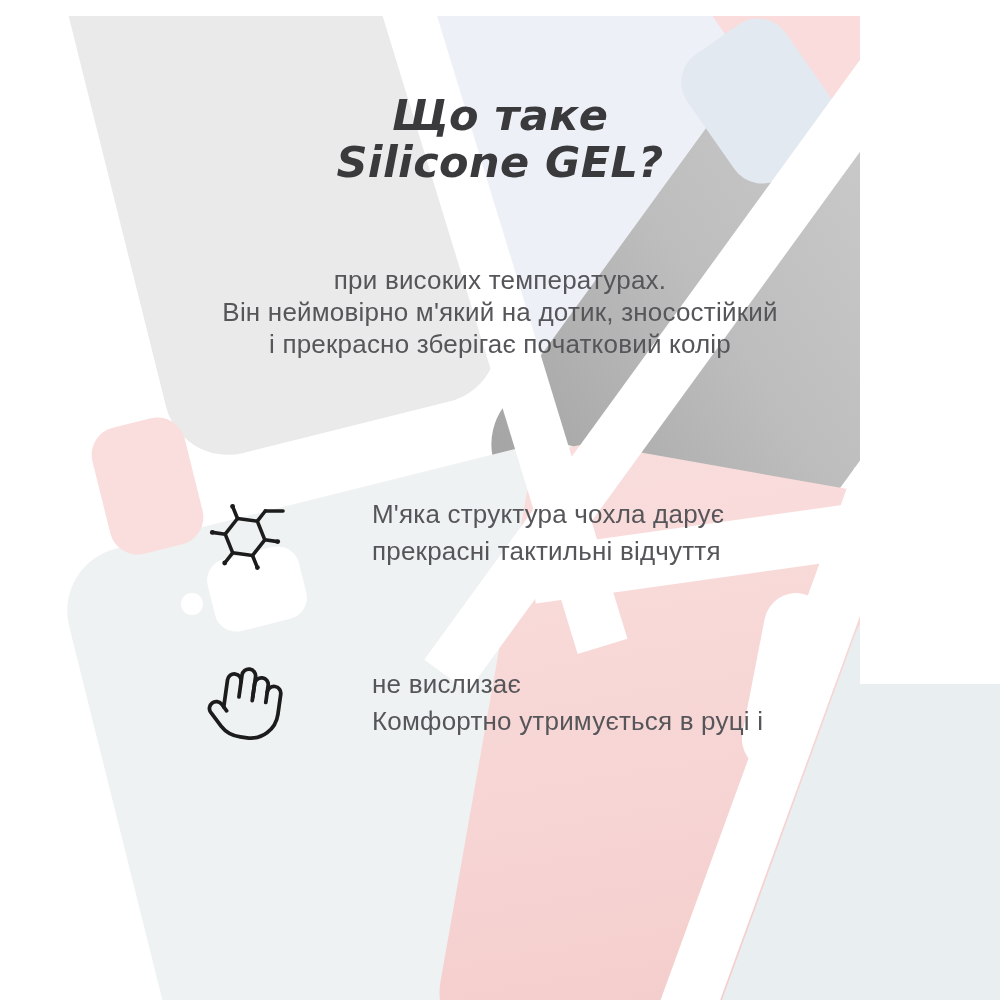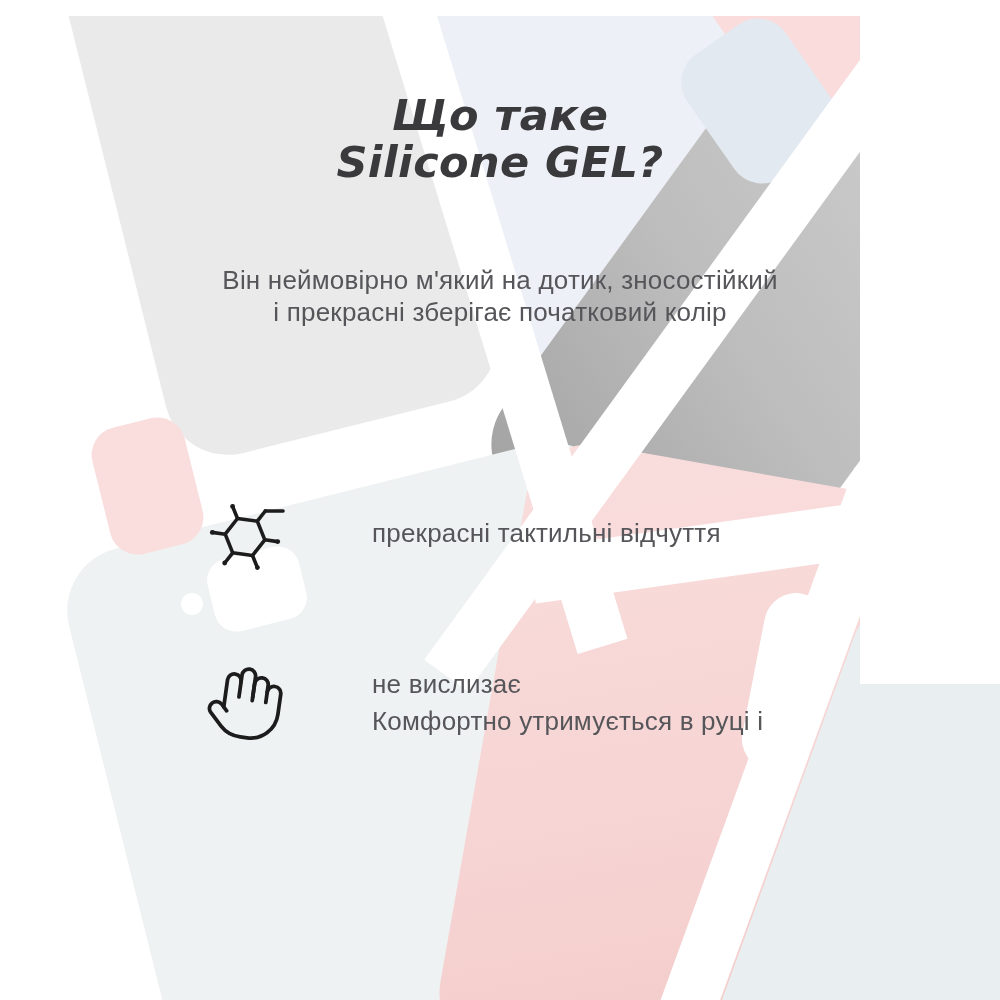--- a/index.html
+++ b/index.html
@@ -86,22 +86,23 @@
   </div>
 
   <div class="content">
 
     <div class="title">
       <div>Що таке</div>
       <div>Silicone GEL?</div>
     </div>
 
     <div class="intro">
+      <div>при високих температурах.</div>
       <div>Він неймовірно м'який на дотик, зносостійкий</div>
-      <div>і прекрасні зберігає початковий колір</div>
+      <div>і прекрасно зберігає початковий колір</div>
     </div>
 
     <div class="features">
 
       <div class="feature-row">
         <div class="icon-cell">
           <svg width="92" height="92" viewBox="0 0 88 92" fill="none" stroke="var(--icon-stroke,#1c1c1c)" stroke-width="3.6" stroke-linecap="round" stroke-linejoin="round">
             <polygon points="63.8,52.8 51.5,68.5 31.7,65.8 24.2,47.2 36.5,31.5 56.3,34.2"></polygon>
             <line x1="63.8" y1="52.8" x2="76.7" y2="54.6"></line>
             <line x1="51.5" y1="68.5" x2="56.4" y2="80.6"></line>
@@ -111,20 +112,21 @@
             <line x1="56.3" y1="34.2" x2="64.3" y2="24"></line>
             <line x1="64.3" y1="24" x2="82" y2="24"></line>
             <circle cx="76.7" cy="54.6" r="2.4" fill="var(--icon-stroke,#1c1c1c)" stroke="none"></circle>
             <circle cx="56.4" cy="80.6" r="2.4" fill="var(--icon-stroke,#1c1c1c)" stroke="none"></circle>
             <circle cx="23.7" cy="76" r="2.4" fill="var(--icon-stroke,#1c1c1c)" stroke="none"></circle>
             <circle cx="11.3" cy="45.4" r="2.4" fill="var(--icon-stroke,#1c1c1c)" stroke="none"></circle>
             <circle cx="31.6" cy="19.4" r="2.4" fill="var(--icon-stroke,#1c1c1c)" stroke="none"></circle>
           </svg>
         </div>
         <div class="feature-text">
+          <div>М'яка структура чохла дарує</div>
           <div>прекрасні тактильні відчуття</div>
         </div>
       </div>
 
 
       <div class="feature-row">
         <div class="icon-cell">
           <svg class="hand-tilt" width="82" height="82" viewBox="0 0 24 24" fill="none" stroke="var(--icon-stroke,#1c1c1c)" stroke-width="1.1" stroke-linecap="round" stroke-linejoin="round">
             <path d="M18 11V6a2 2 0 0 0-4 0v5"></path>
             <path d="M14 10V4a2 2 0 0 0-4 0v2"></path>

